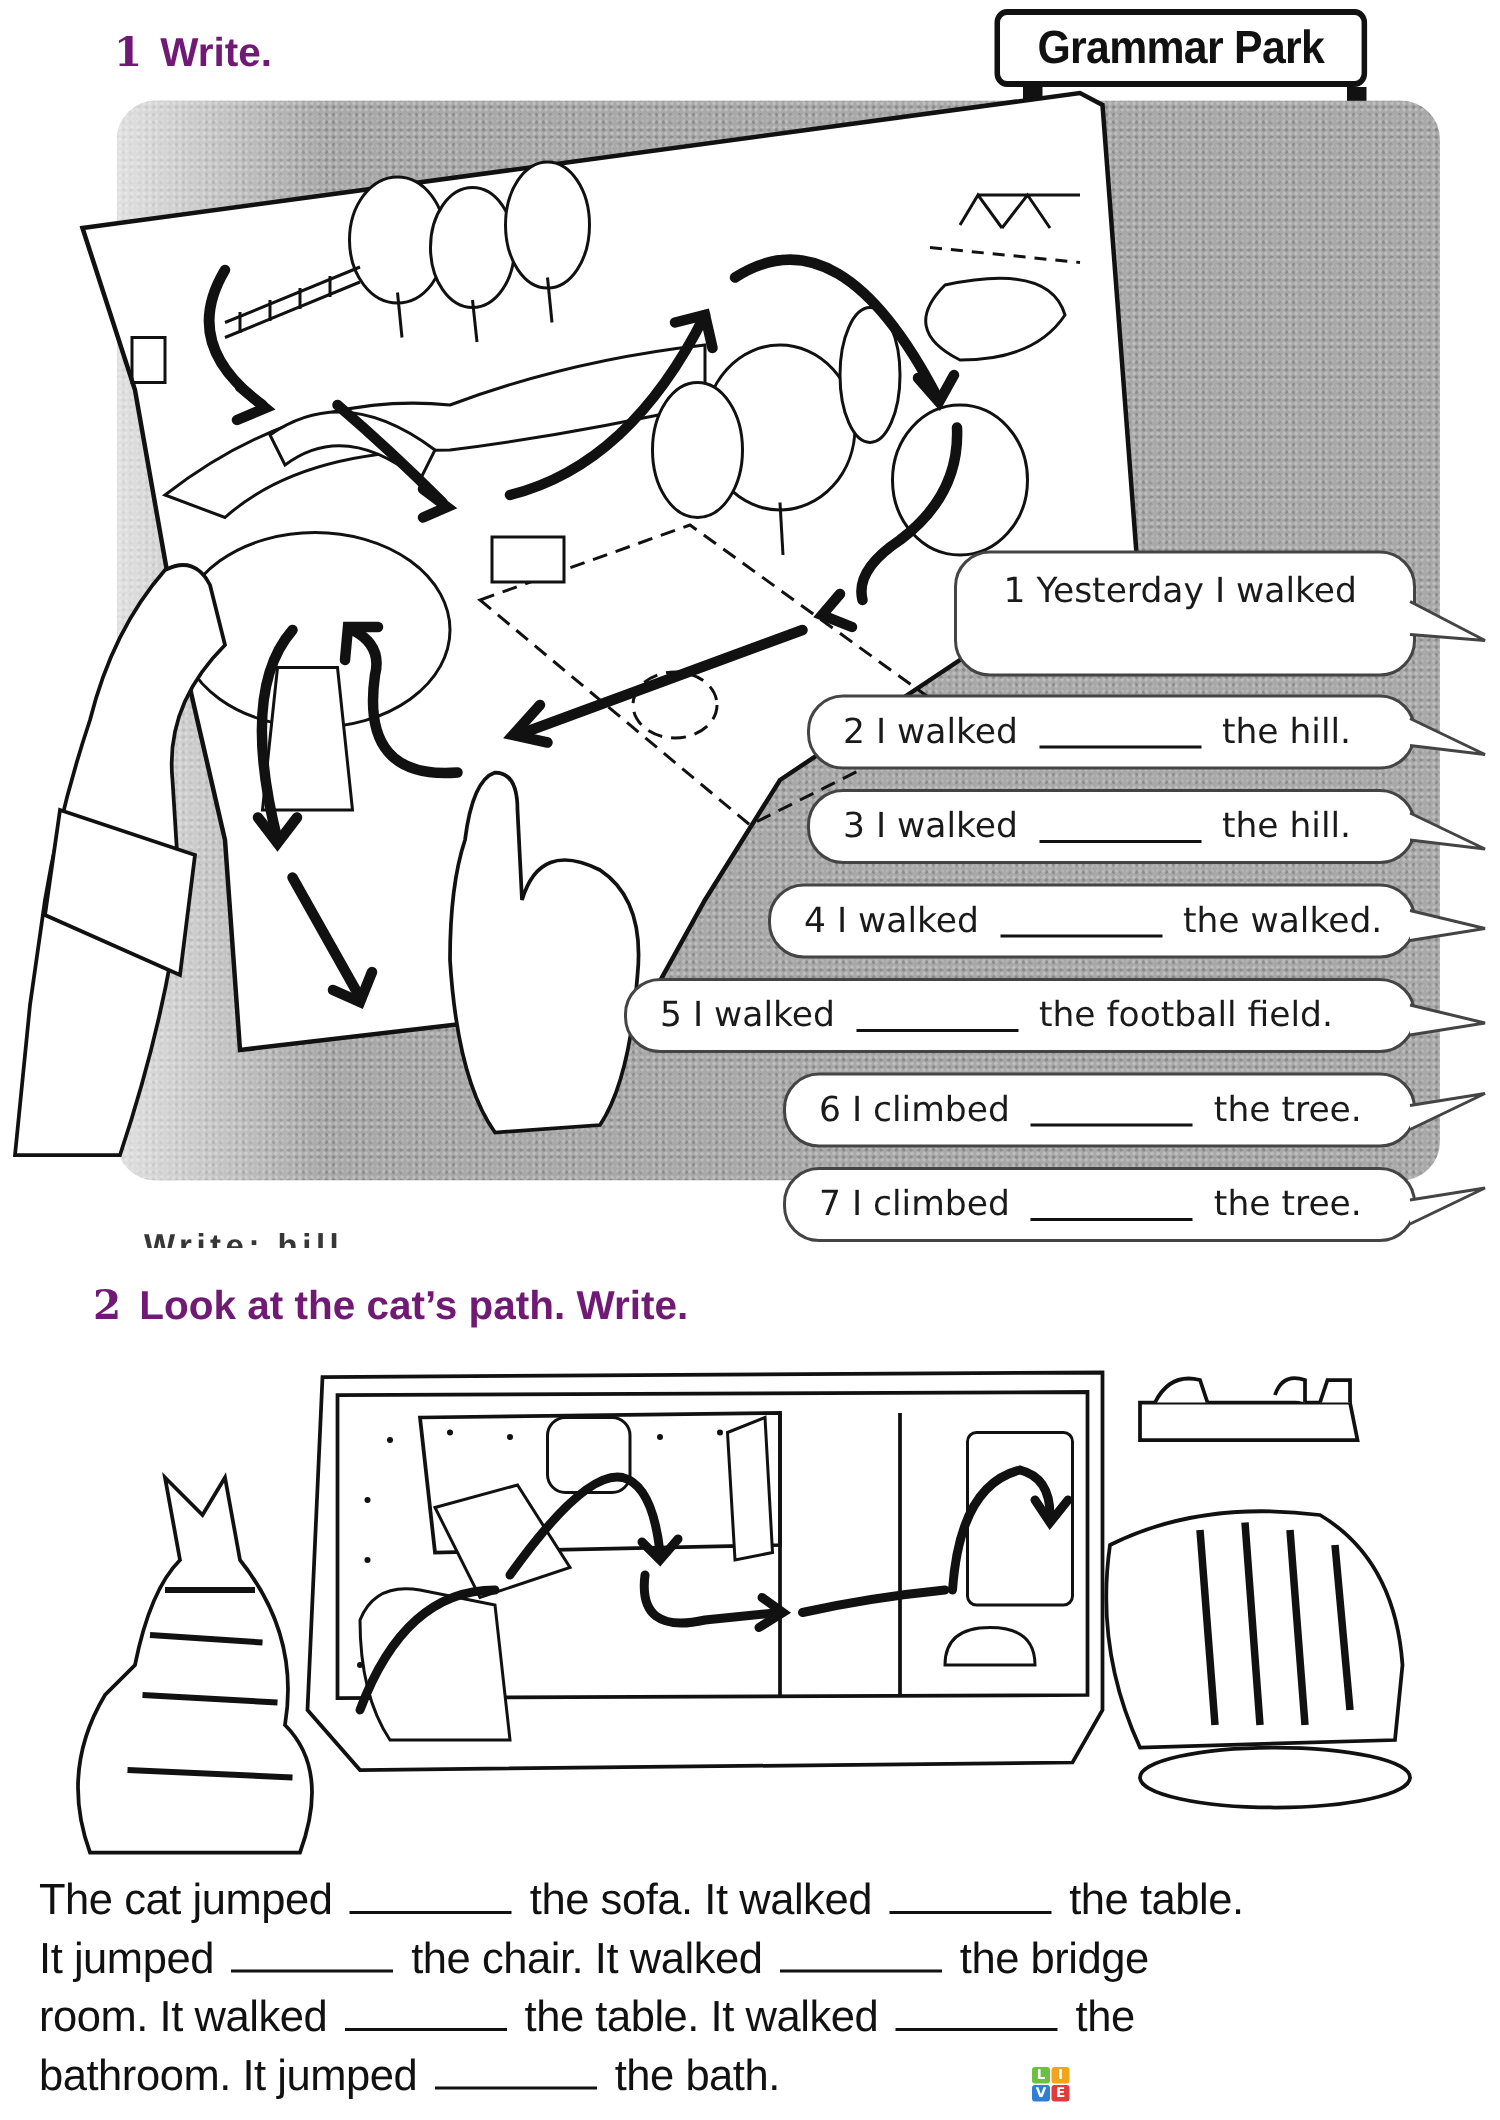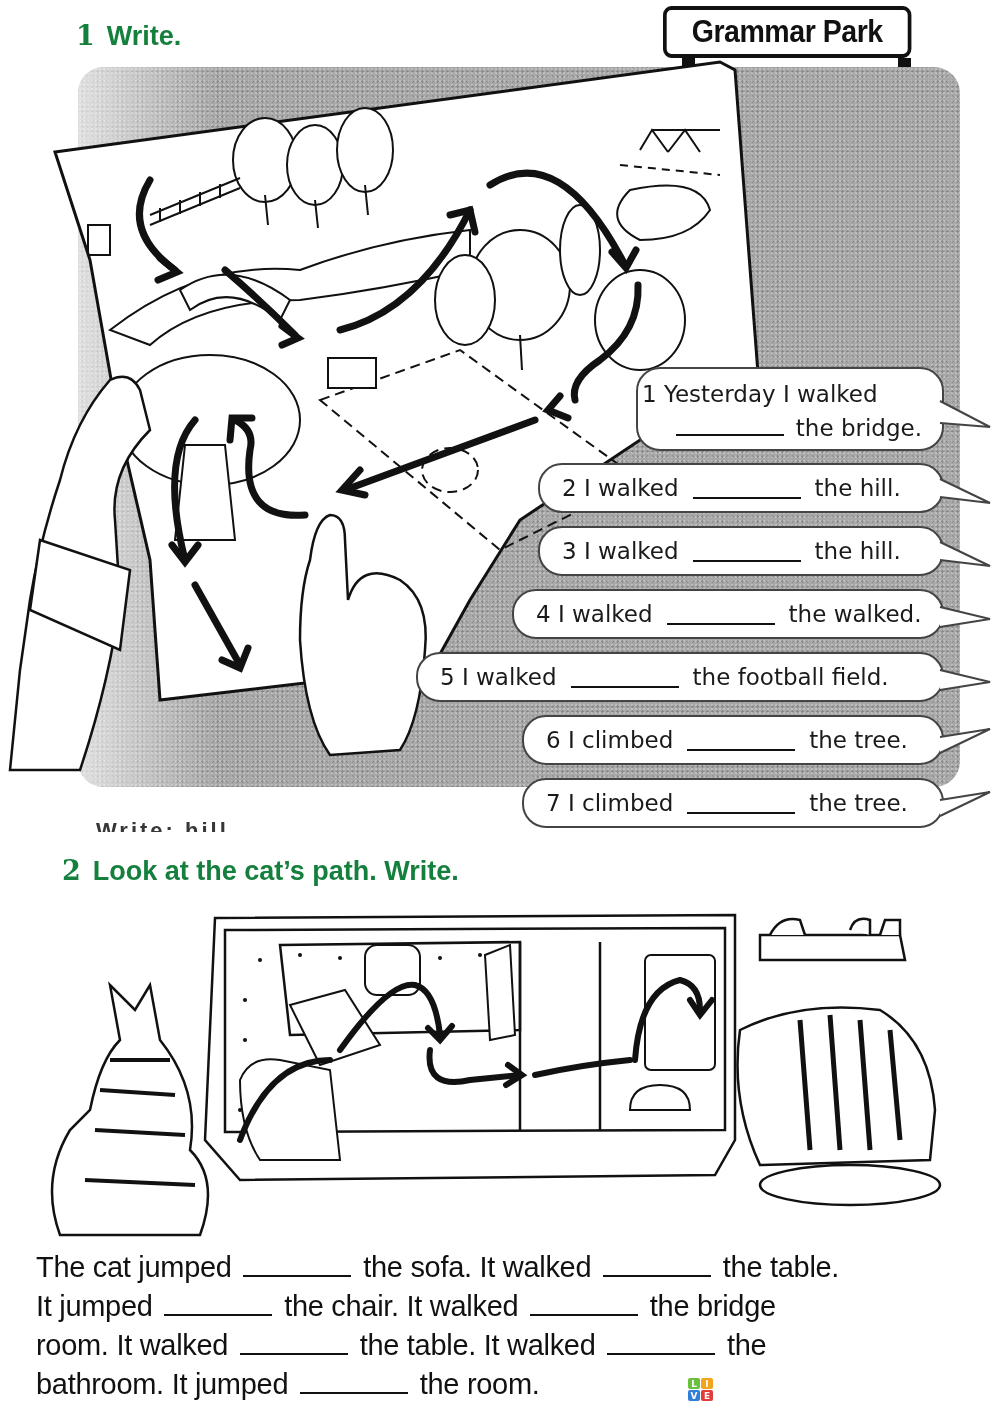--- a/index.html
+++ b/index.html
@@ -1,19 +1,19 @@
 <!DOCTYPE html>
 <html><head>
   <meta charset="utf-8">
   <style>
     * { box-sizing: border-box; margin: 0; padding: 0; }
     html, body { width: 1000px; height: 1413px; background: #ffffff; overflow: hidden; }
     body { position: relative; font-family: "DejaVu Sans", sans-serif; color: #111; }
 
-    .ex-heading { position: absolute; font-family: "Liberation Sans", sans-serif; font-weight: bold; color: #15803d; }
+    .ex-heading { position: absolute; font-family: "Liberation Sans", sans-serif; font-weight: bold; color: #701a75; }
     .ex-num { font-family: "DejaVu Serif", serif; font-weight: bold; margin-right: 12px; }
     #ex1-heading { left: 76px; top: 20px; font-size: 27px; }
     #ex2-heading { left: 22px; top: 855px; font-size: 27px; margin-left: 40px; }
 
     .park-sign { position: absolute; left: 663px; top: 6px; width: 270px; height: 52px; border: 4px solid #111; border-radius: 9px; background: #fff;
       display: flex; align-items: center; justify-content: center; font-family: "Liberation Sans", sans-serif; font-weight: bold; font-size: 31px; letter-spacing: -0.5px; transform: scaleX(0.92); transform-origin: left center; }
     .sign-post { position: absolute; top: 58px; width: 13px; height: 12px; background: #111; }
 
     .grey-bg { position: absolute; left: 78px; top: 67px; width: 882px; height: 720px; border-radius: 26px;
       background: #a8a8a8;
@@ -26,34 +26,34 @@
 
     .illustration { position: absolute; }
     #park-map { left: 0; top: 55px; width: 1000px; height: 760px; }
     #house-plan { left: 0; top: 900px; width: 1000px; height: 340px; }
 
     .bubble { position: absolute; height: 50px; background: #fff; border: 2px solid #444; border-radius: 24px;
       font-family: "DejaVu Sans", sans-serif; font-size: 23px; color: #1a1a1a;
       display: flex; align-items: center; padding: 0 16px 0 22px; white-space: nowrap; }
     .bubble .blank { display: inline-block; width: 108px; border-bottom: 2px solid #111; height: 22px; margin: 0 14px; }
     .bubble .tail { position: absolute; right: -50px; top: 10px; width: 52px; height: 34px; overflow: visible; }
-    #bubble-1 { left: 636px; top: 367px; width: 308px; height: 84px; display: block; padding: 8px 16px 0 4px; line-height: 34px; }
+    #bubble-1 { left: 636px; top: 367px; width: 308px; height: 84px; display: block; padding: 8px 16px 0 31px; line-height: 34px; }
     #bubble-1 .line2 { text-align: right; padding-right: 4px; }
     #bubble-1 .blank { margin: 0 12px 0 0; }
     #bubble-2 { left: 538px; top: 463px; width: 406px; }
     #bubble-3 { left: 538px; top: 526px; width: 406px; }
     #bubble-4 { left: 512px; top: 589px; width: 432px; }
     #bubble-5 { left: 416px; top: 652px; width: 528px; }
     #bubble-6 { left: 522px; top: 715px; width: 422px; }
     #bubble-7 { left: 522px; top: 778px; width: 422px; }
 
     .faded-text { position: absolute; left: 72px; top: 818px; font-family: "Liberation Sans", sans-serif; font-weight: bold; font-size: 22px; color: #222;
       height: 14px; overflow: hidden; line-height: 26px; letter-spacing: 3px; opacity: 0.9; margin-left: 24px; }
 
-    .gap-text { position: absolute; left: 36px; top: 1248px; width: 960px; font-family: "Liberation Sans", sans-serif; font-size: 29px; line-height: 39px; color: #111; letter-spacing: -0.3px; }
+    .gap-text { position: absolute; left: 26px; top: 1248px; width: 960px; font-family: "Liberation Sans", sans-serif; font-size: 29px; line-height: 39px; color: #111; letter-spacing: -0.3px; }
     .gap-text .blank { display: inline-block; width: 108px; border-bottom: 2px solid #111; height: 24px; margin: 0 4px; vertical-align: baseline; }
 
     .lw-logo { position: absolute; left: 688px; top: 1378px; display: flex; align-items: center; }
     .lw-tiles { display: grid; grid-template-columns: 12px 12px; grid-template-rows: 11px 11px; gap: 1px; margin-right: 4px; }
     .lw-tile { font-family: "DejaVu Sans", sans-serif; font-size: 9px; font-weight: bold; color: #fff; display: flex; align-items: center; justify-content: center; border-radius: 2px; }
     .lw-word { font-family: "DejaVu Sans", sans-serif; font-weight: bold; font-size: 24px; color: #1d3c6e; letter-spacing: -0.5px; }
   </style>
 </head>
 <body>
 
@@ -140,21 +140,20 @@
   </g>
   <g stroke="#111" stroke-width="2.5" fill="#fff">
     <path d="M20 670 L30 600 Q40 540 60 480 Q75 420 110 380 Q130 370 140 390 L150 430 Q110 470 115 520 L120 600 Q110 680 80 770 L10 770 Z"></path>
     <path d="M40 540 L130 570 L120 650 L30 610 Z" fill="#fff"></path>
     <path d="M300 640 Q300 590 310 560 Q315 520 330 515 Q345 515 345 540 L348 600 Q360 560 400 580 Q430 600 425 650 Q420 720 400 750 L330 755 Q305 720 300 640 Z"></path>
   </g>
 </svg>
 
 <div class="bubble" id="bubble-1">
   <div><span>1</span> <span>Yesterday I walked</span></div>
-  <div class="line2"><span class="blank"></span><span>the bridge.</span></div>
   <svg class="tail" style="top:28px" viewBox="0 0 52 34">
       <path d="M0 4 L50 30 L0 26" fill="#fff" stroke="#444" stroke-width="2"></path>
     </svg>
 </div>
 <div class="bubble" id="bubble-2">
   <span>2</span>&nbsp;<span>I walked</span><span class="blank"></span><span>the hill.</span>
   <svg class="tail" viewBox="0 0 52 34">
       <path d="M0 4 L50 28 L0 22" fill="#fff" stroke="#444" stroke-width="2"></path>
     </svg>
 </div>
@@ -270,21 +269,21 @@
   <span>the chair. It walked</span>
   <span class="blank"></span>
   <span>the bridge</span><br>
   <span>room. It walked</span>
   <span class="blank"></span>
   <span>the table. It walked</span>
   <span class="blank"></span>
   <span>the</span><br>
   <span>bathroom. It jumped</span>
   <span class="blank"></span>
-  <span>the room.</span>
+  <span>the bath.</span>
 </div>
 
 <div class="lw-logo">
   <div class="lw-tiles">
     <span class="lw-tile" style="background:#6cbf3f">L</span>
     <span class="lw-tile" style="background:#f2a51c">I</span>
     <span class="lw-tile" style="background:#2f7fd6">V</span>
     <span class="lw-tile" style="background:#e23b3b">E</span>
   </div>
 </div>

